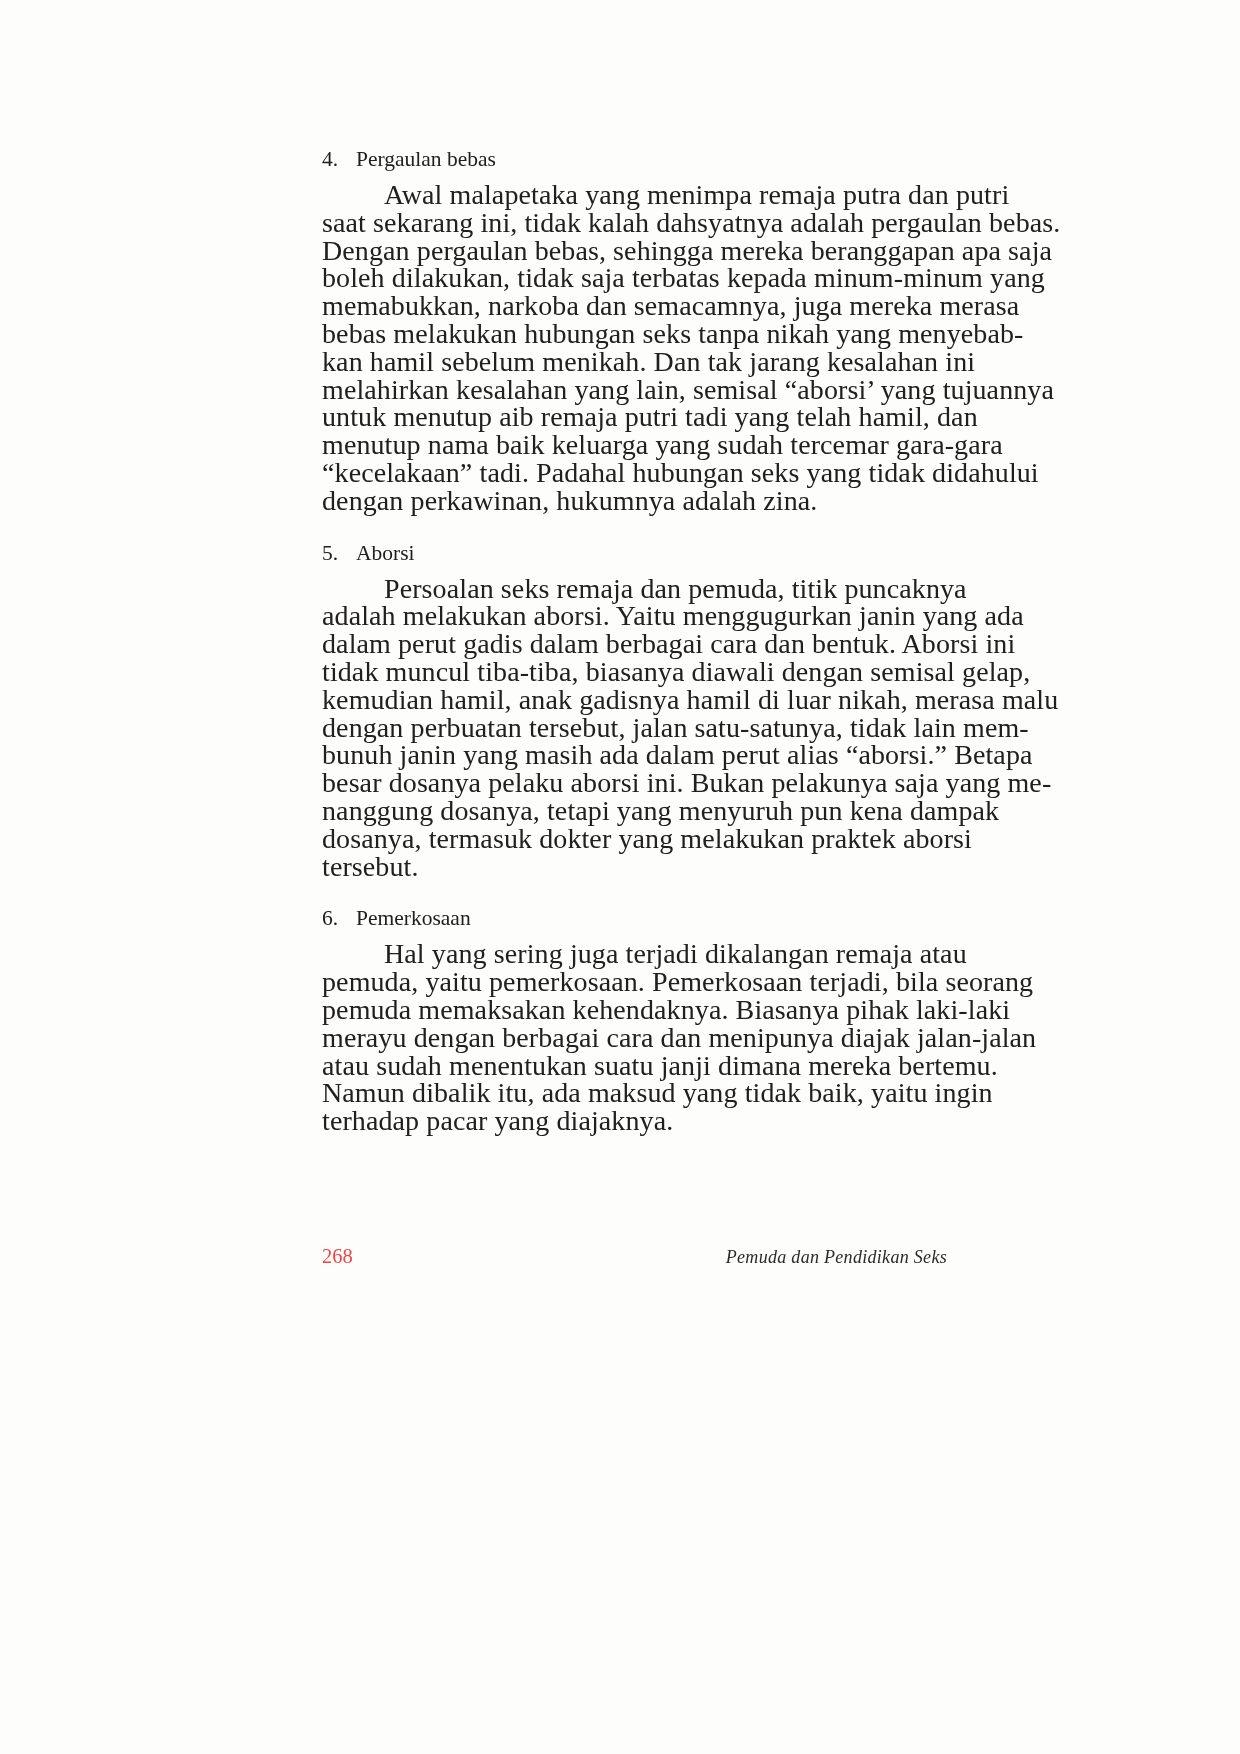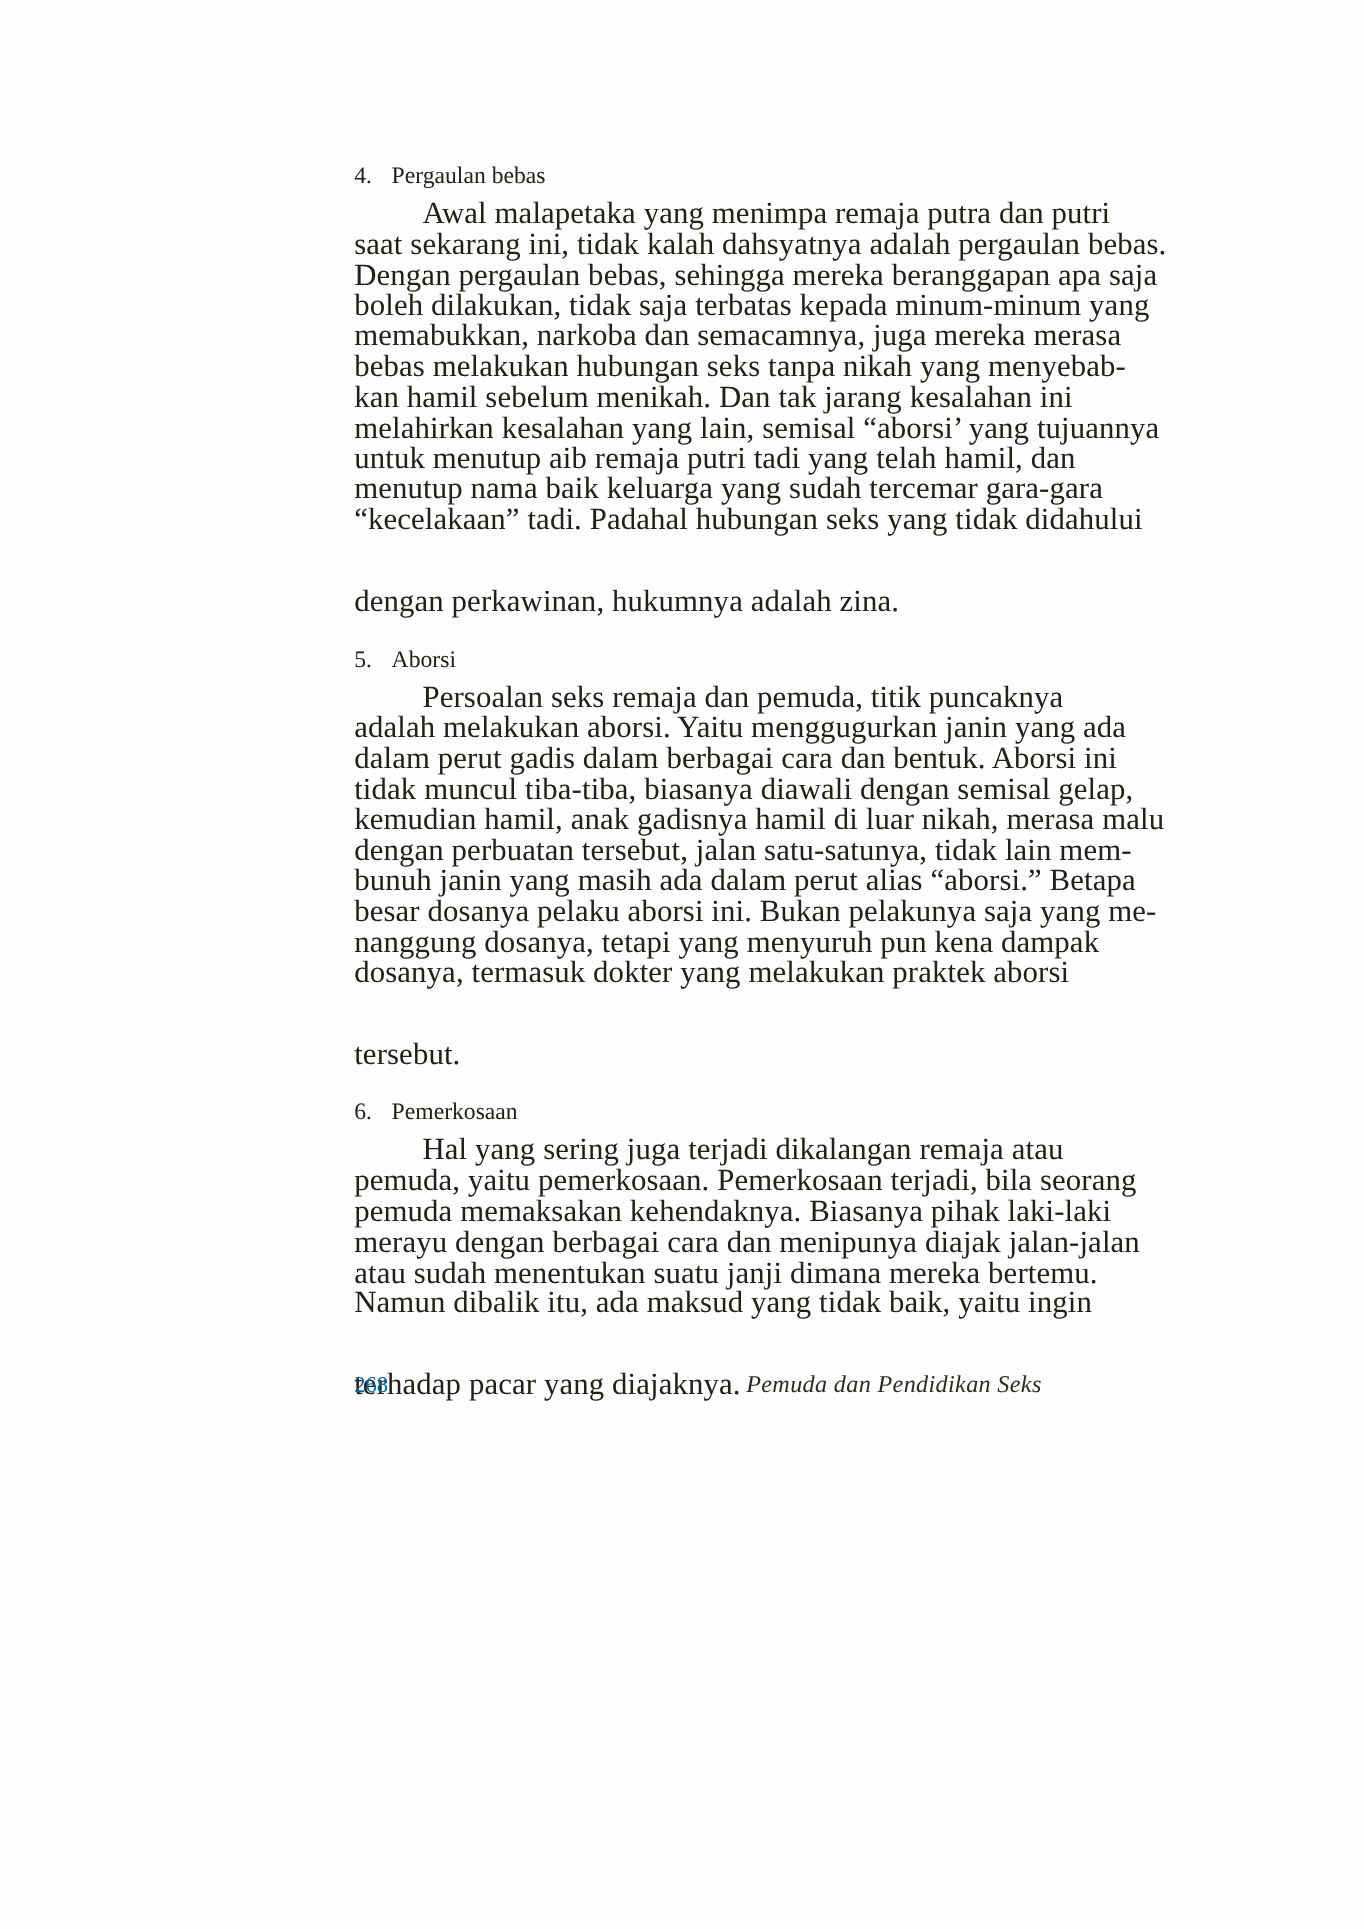--- a/index.html
+++ b/index.html
@@ -46,38 +46,37 @@
     text-align-last: justify;
     text-justify: inter-word;
     white-space: nowrap;
   }
   .line.first {
     padding-left: 62px;
   }
   .line.last {
     text-align: right;
     text-align-last: left;
-    margin-top: 46px;
   }
   .footer {
     position: absolute;
     left: 322px;
     top: 1245px;
     width: 625px;
     display: flex;
     justify-content: space-between;
     align-items: baseline;
   }
   .page-number {
     font-size: 20.5px;
-    color: #0369a1;
+    color: #ef4444;
   }
   .running-title {
     font-style: italic;
-    font-size: 22px;
+    font-size: 18px;
     color: #2b2a26;
     letter-spacing: 0.3px;
   }
 </style>
 </head>
 <body>
 
 <div class="page">
 
   <main class="content" id="content">

